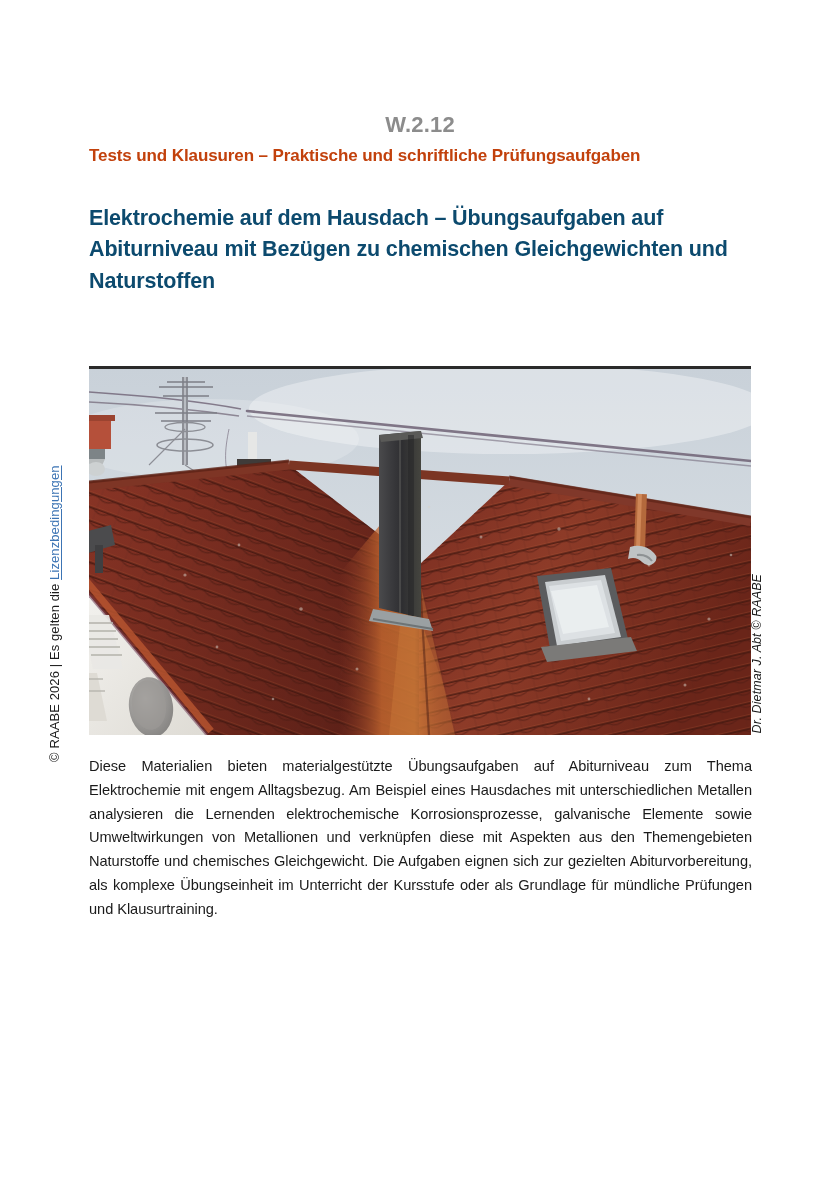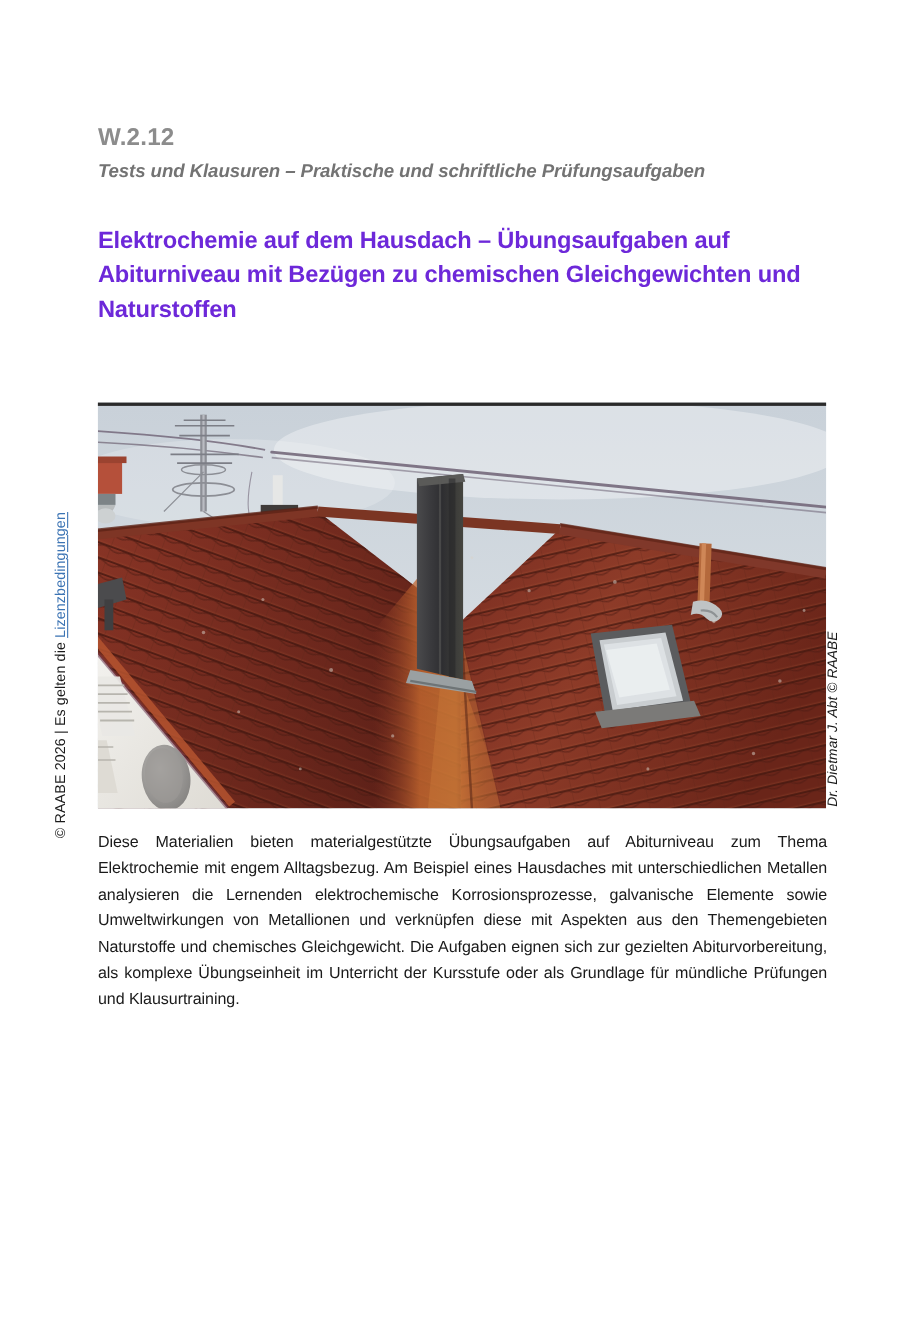--- a/index.html
+++ b/index.html
@@ -30,41 +30,41 @@
     top: 112px;
     width: 662px;
   }
   .doc-code {
     font-size: 22px;
     font-weight: 700;
     letter-spacing: 0.2px;
     color: #8c8c8c;
     line-height: 1.2;
     margin: 0 0 7px 0;
+    text-align: center;
   }
   .series-line {
     font-size: 17px;
     font-weight: 700;
-    color: #737373;
+    color: #c2410c;
     line-height: 1.25;
     margin: 0;
     letter-spacing: -0.1px;
-    font-style: italic;
   }
 
   .title {
     position: absolute;
     left: 89px;
     top: 203px;
     width: 665px;
     margin: 0;
     font-size: 21.5px;
     font-weight: 700;
     line-height: 1.46;
-    color: #6d28d9;
+    color: #0c4a6e;
     letter-spacing: -0.15px;
   }
 
   .authors {
     position: absolute;
     left: 89px;
     top: 327px;
     width: 662px;
     margin: 0;
     font-size: 14.5px;

